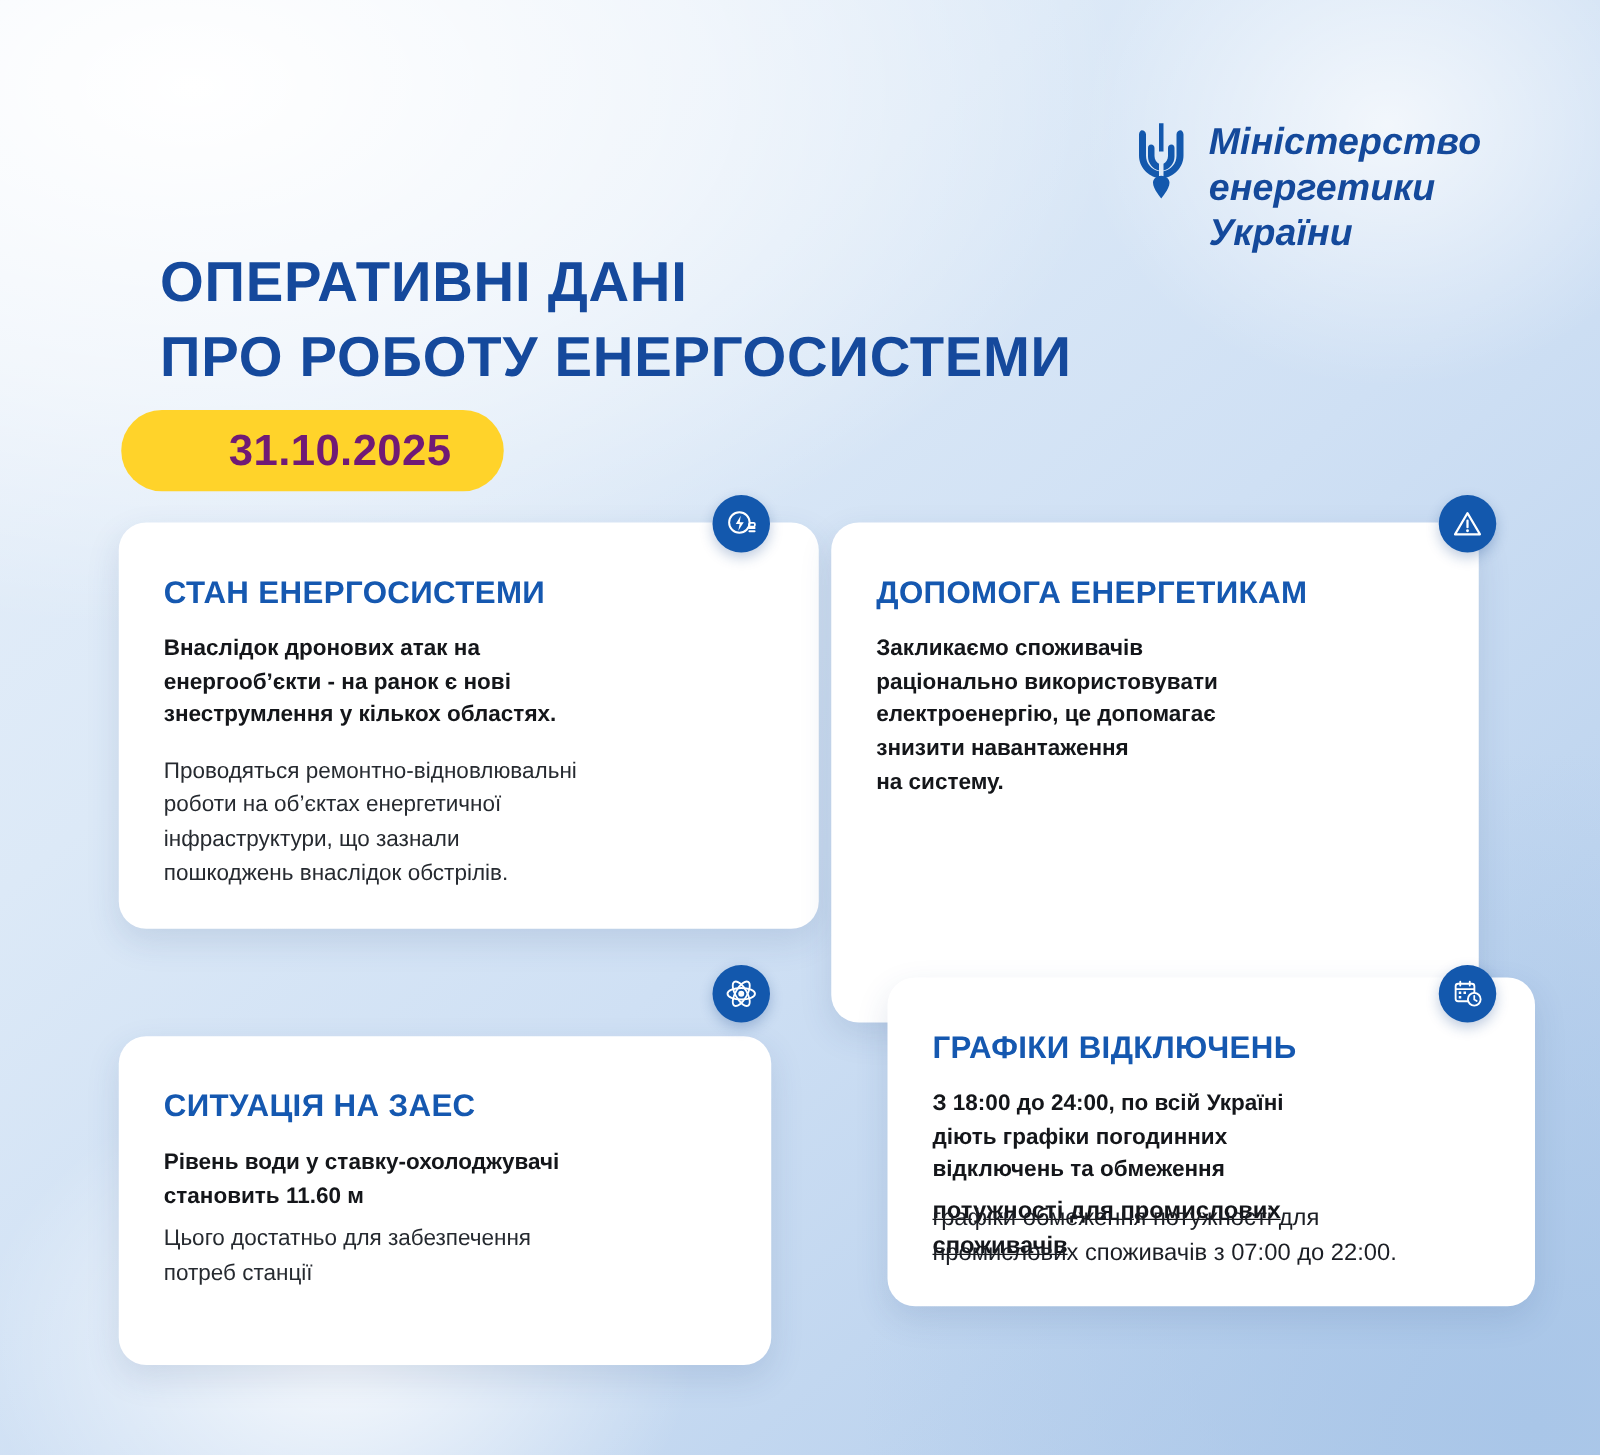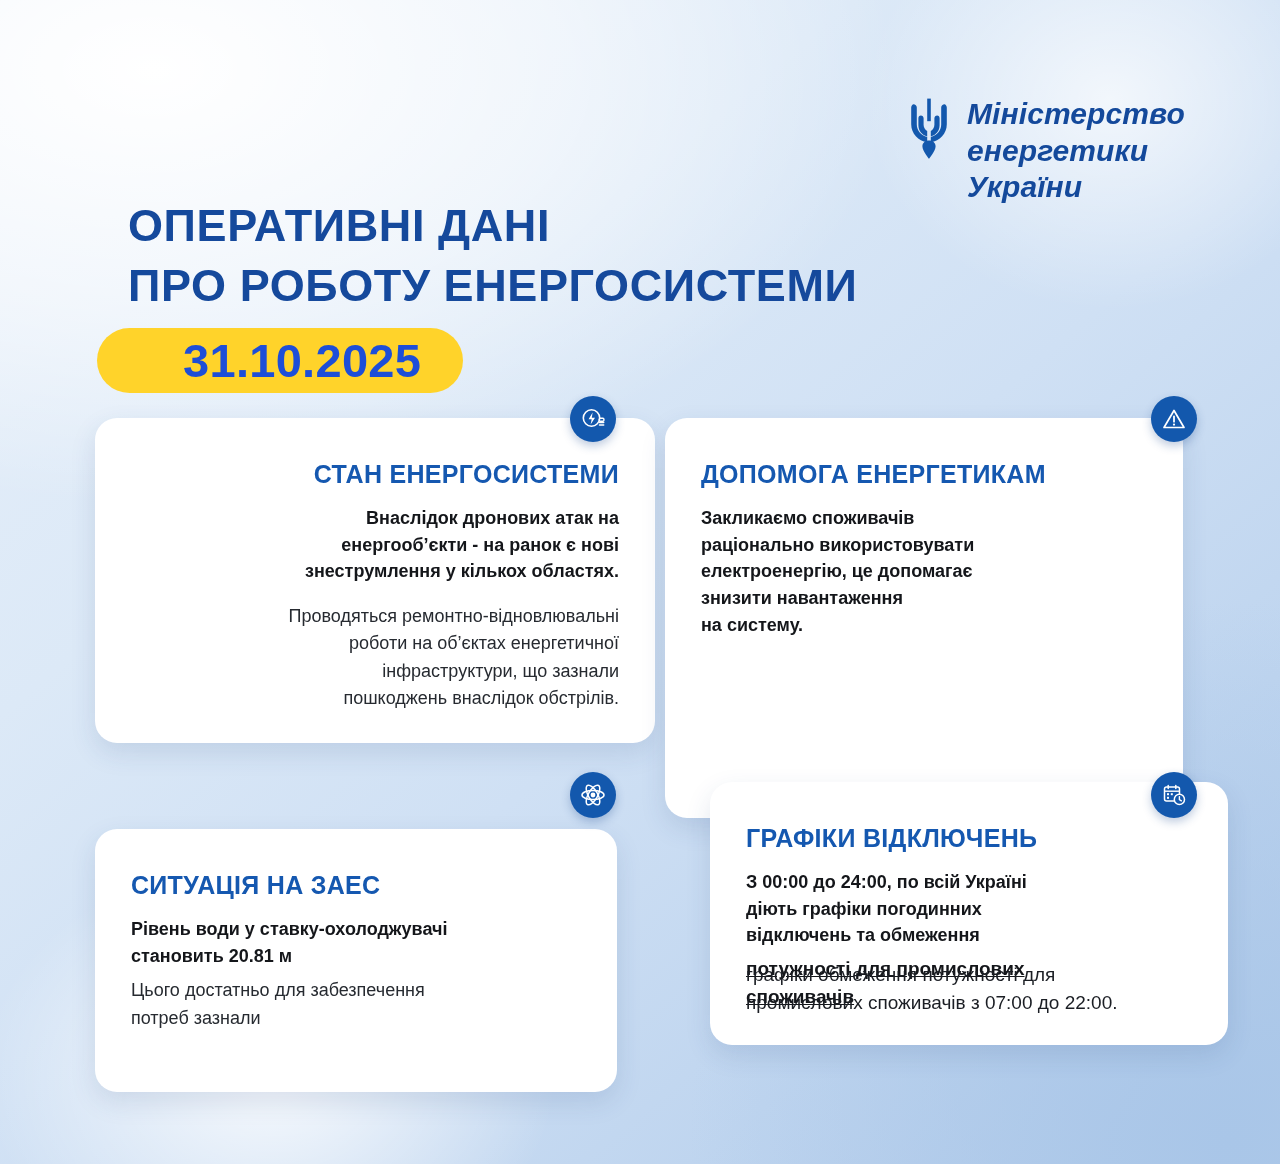--- a/index.html
+++ b/index.html
@@ -93,37 +93,37 @@
     height: 65px;
     background: #ffd32a;
     border-radius: 34px;
     display: flex;
     align-items: center;
     justify-content: center;
     padding: 0 42px;
     box-sizing: border-box;
   }
   .date-pill span {
-    font-size: 47px;
+    font-size: 35px;
     font-weight: 800;
-    color: #1d4ed8;
+    color: #701a75;
     letter-spacing: .3px;
     margin-left: 44px;
   }
 
   
   .card {
     position: absolute;
     background: #ffffff;
     border-radius: 22px;
     box-shadow: 0 10px 26px rgba(40,70,120,0.13);
     box-sizing: border-box;
     padding: 42px 36px 30px 36px;
   }
-  .card.c1 { left: 95px;  top: 418px; width: 560px; height: 325px; text-align: right; }
+  .card.c1 { left: 95px;  top: 418px; width: 560px; height: 325px; }
   .card.c2 { left: 665px; top: 418px; width: 518px; height: 400px; }
   .card.c3 { left: 95px;  top: 782px; width: 522px; height: 263px; margin-top: 47px; }
   .card.c4 { left: 665px; top: 782px; width: 518px; height: 263px; margin-left: 45px; }
 
   .card-title {
     font-size: 25px;
     font-weight: 800;
     color: #1558b0;
     letter-spacing: .3px;
     margin: 0 0 16px 0;
@@ -252,36 +252,36 @@
     <svg width="26" height="26" viewBox="0 0 26 26" aria-hidden="true">
       <path d="M13 4.5 23 21.5H3z" fill="none" stroke="#ffffff" stroke-width="1.7" stroke-linejoin="round"></path>
       <path d="M13 10.5v5.2" stroke="#ffffff" stroke-width="1.8" stroke-linecap="round"></path>
       <circle cx="13" cy="18.6" r="1.15" fill="#ffffff"></circle>
     </svg>
   </div>
 
   <div class="card c3">
     <div class="card-title">СИТУАЦІЯ НА ЗАЕС</div>
     <p class="card-lead">Рівень води у ставку-охолоджувачі
-становить 20.81 м</p>
+становить 11.60 м</p>
     <p class="card-body">Цього достатньо для забезпечення
-потреб зазнали</p>
+потреб станції</p>
   </div>
   <div class="badge b3">
     <svg width="28" height="28" viewBox="0 0 28 28" aria-hidden="true">
       <circle cx="14" cy="14" r="2.4" fill="#ffffff"></circle>
       <ellipse cx="14" cy="14" rx="11" ry="4.6" fill="none" stroke="#ffffff" stroke-width="1.5"></ellipse>
       <ellipse cx="14" cy="14" rx="11" ry="4.6" fill="none" stroke="#ffffff" stroke-width="1.5" transform="rotate(60 14 14)"></ellipse>
       <ellipse cx="14" cy="14" rx="11" ry="4.6" fill="none" stroke="#ffffff" stroke-width="1.5" transform="rotate(120 14 14)"></ellipse>
     </svg>
   </div>
 
   <div class="card c4">
     <div class="card-title">ГРАФІКИ ВІДКЛЮЧЕНЬ</div>
-    <p class="card-lead">З 00:00 до 24:00, по всій Україні
+    <p class="card-lead">З 18:00 до 24:00, по всій Україні
 діють графіки погодинних
 відключень та обмеження</p>
     <div class="overlap-wrap">
       <div class="overlap-a">потужності для промислових
 споживачів</div>
       <div class="overlap-b">графіки обмеження потужності для
 промислових споживачів з 07:00 до 22:00.</div>
     </div>
   </div>
   <div class="badge b4">

